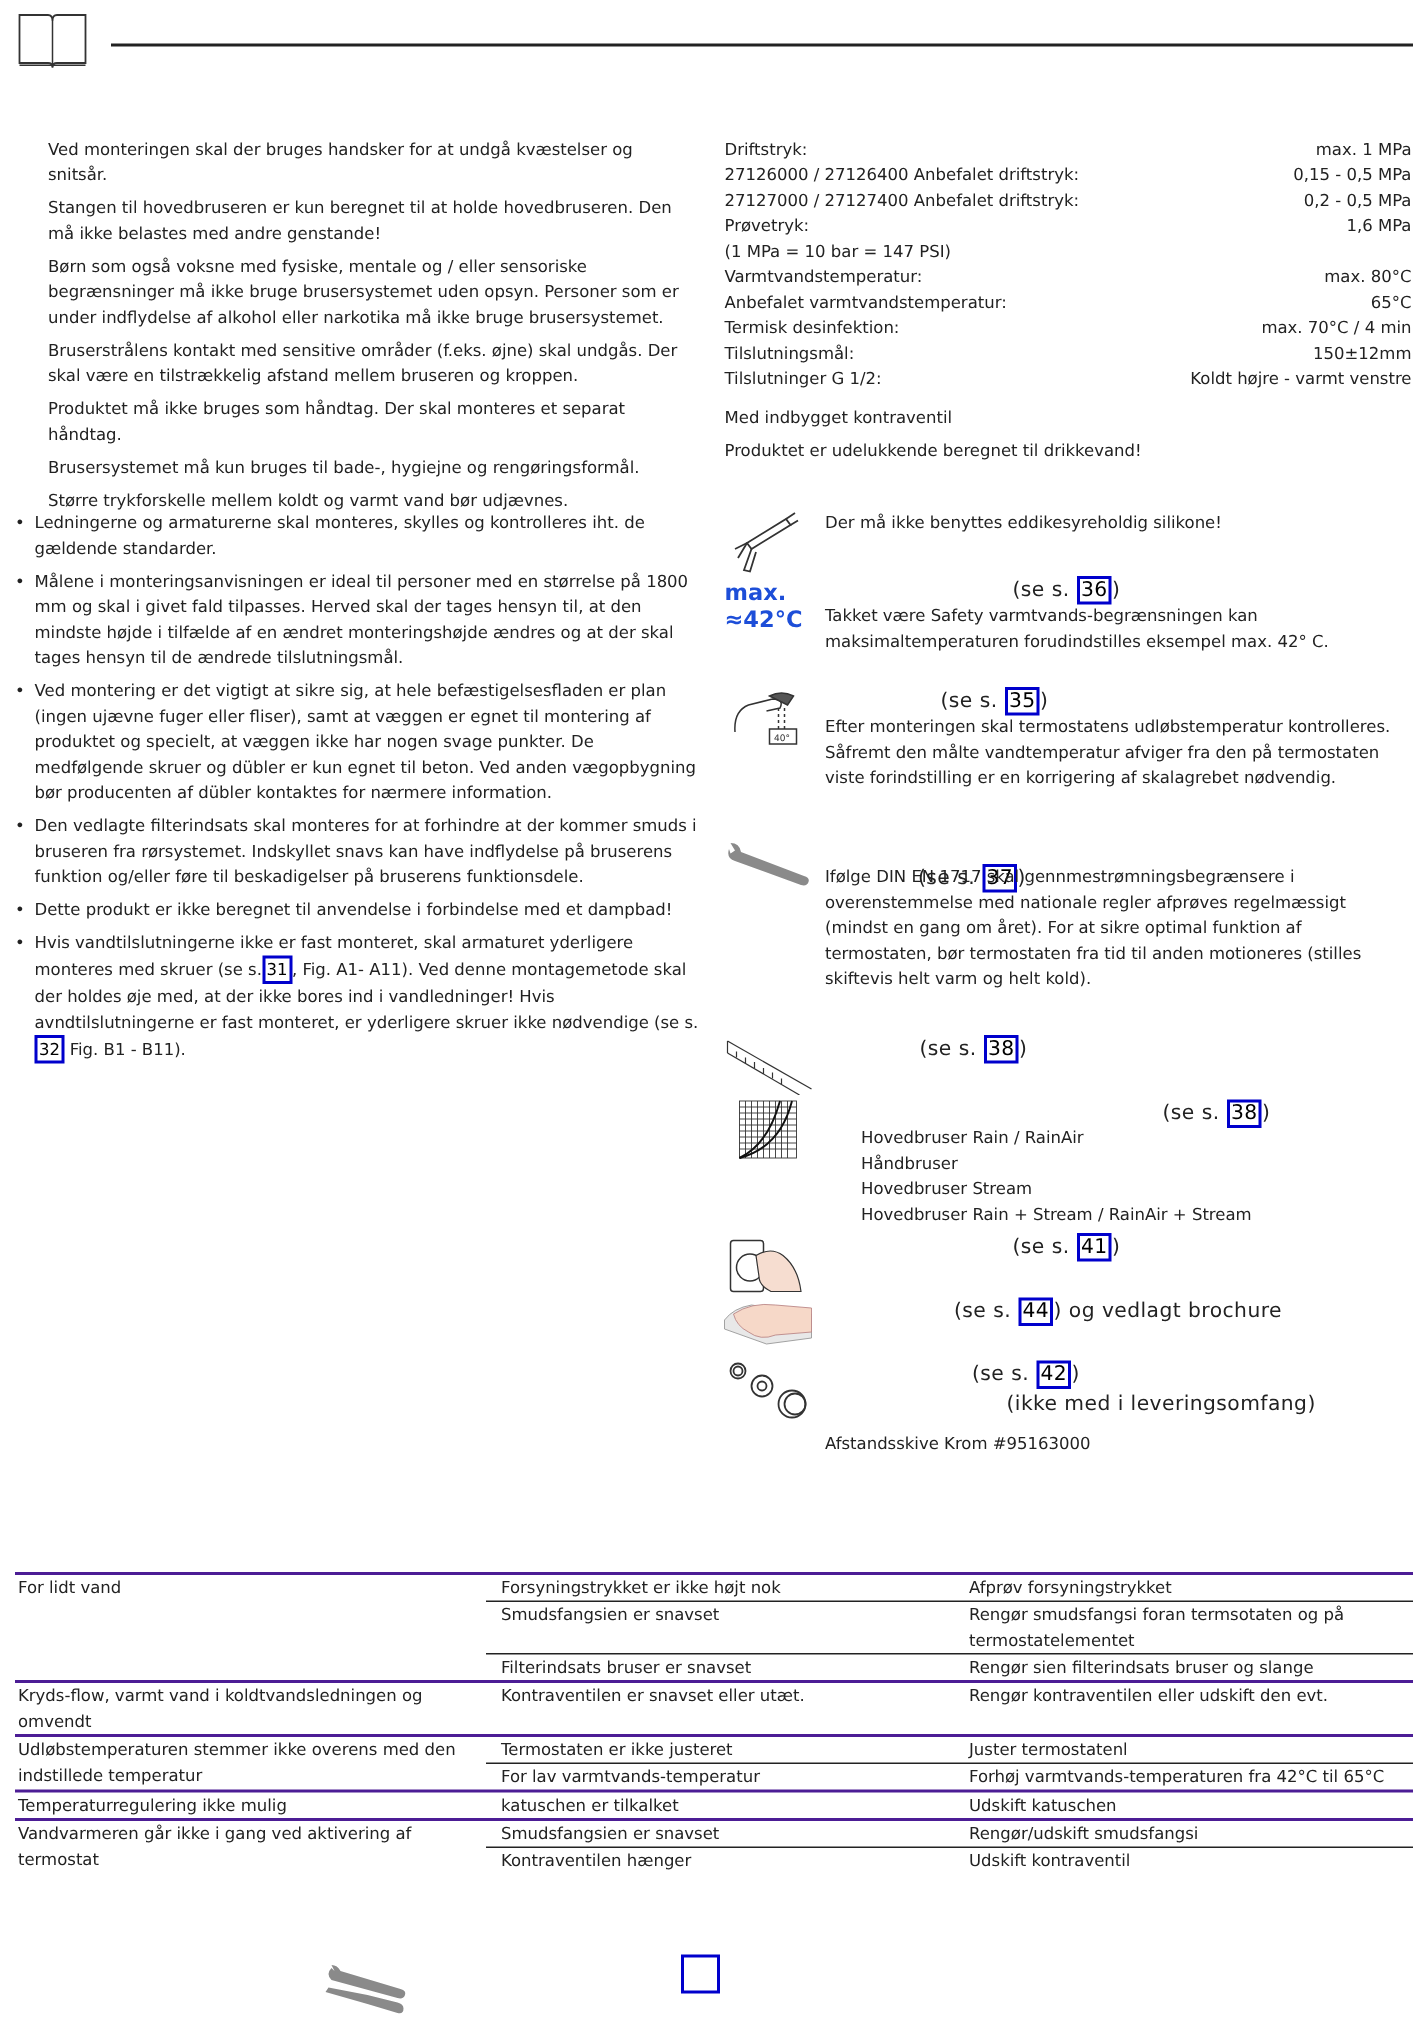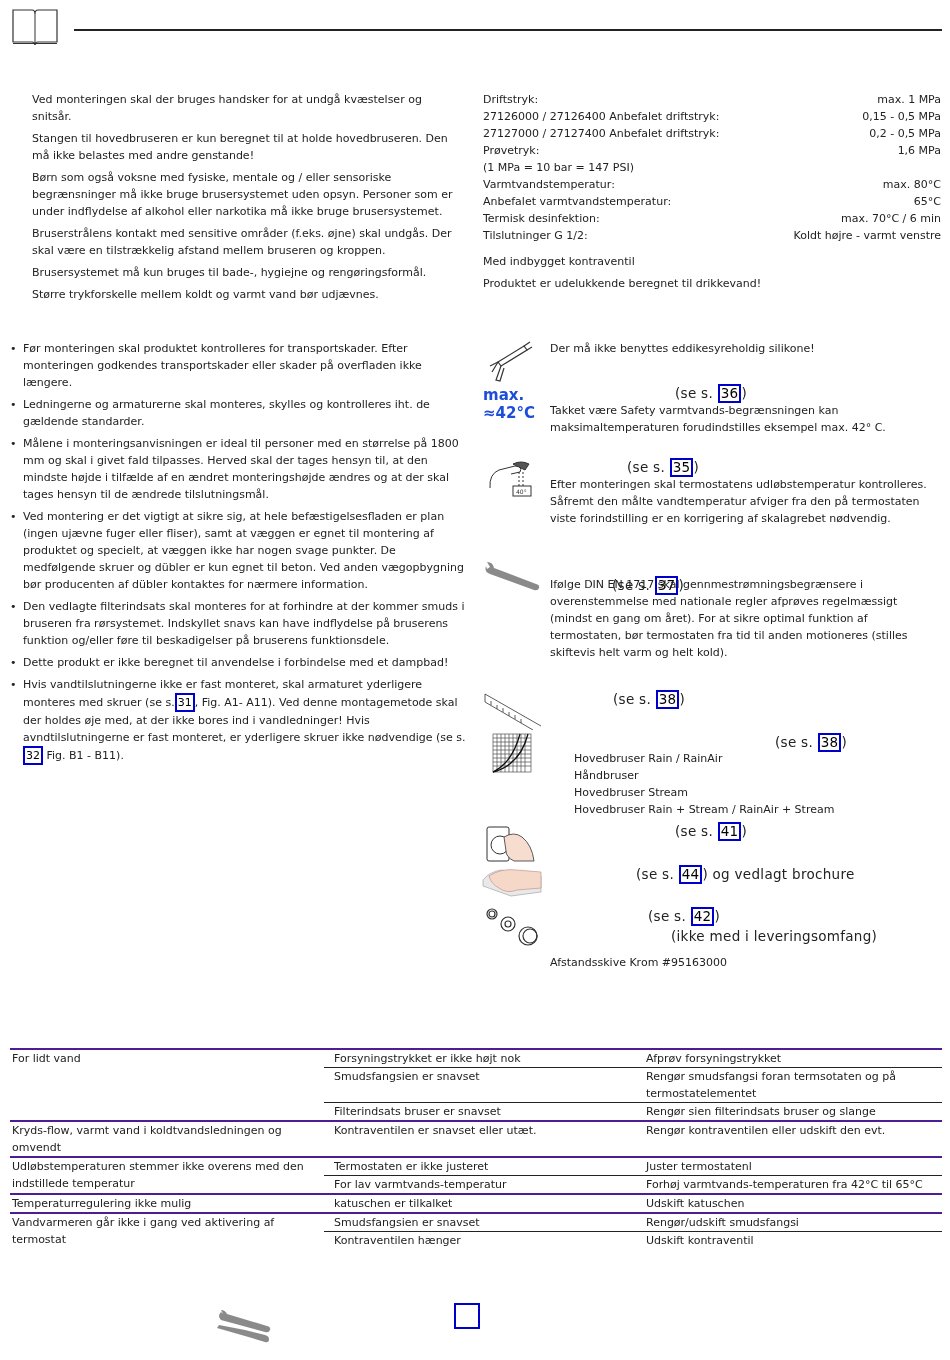--- a/index.html
+++ b/index.html
@@ -55,20 +55,21 @@
     <line x1="1" y1="35.5" x2="45" y2="35.5" stroke="#333" stroke-width="1"></line>
   </svg>
 </div>
 <div class="abs top-rule"></div>
 
 <div class="abs safety">
   <p class="para">Ved monteringen skal der bruges handsker for at undgå kvæstelser og snitsår.</p>
   <p class="para">Stangen til hovedbruseren er kun beregnet til at holde hovedbruseren. Den må ikke belastes med andre genstande!</p>
   <p class="para">Børn som også voksne med fysiske, mentale og / eller sensoriske begrænsninger må ikke bruge brusersystemet uden opsyn. Personer som er under indflydelse af alkohol eller narkotika må ikke bruge brusersystemet.</p>
   <p class="para">Bruserstrålens kontakt med sensitive områder (f.eks. øjne) skal undgås. Der skal være en tilstrækkelig afstand mellem bruseren og kroppen.</p>
+  <p class="para">Produktet må ikke bruges som håndtag. Der skal monteres et separat håndtag.</p>
   <p class="para">Brusersystemet må kun bruges til bade-, hygiejne og rengøringsformål.</p>
   <p class="para">Større trykforskelle mellem koldt og varmt vand bør udjævnes.</p>
 </div>
 
 <div class="abs tech">
   <div class="tech-row">
       <span>Driftstryk:</span>
       <span class="val">max. 1 MPa</span>
     </div>
   <div class="tech-row">
@@ -90,32 +91,35 @@
   <div class="tech-row">
       <span>Varmtvandstemperatur:</span>
       <span class="val">max. 80°C</span>
     </div>
   <div class="tech-row">
       <span>Anbefalet varmtvandstemperatur:</span>
       <span class="val">65°C</span>
     </div>
   <div class="tech-row">
       <span>Termisk desinfektion:</span>
-      <span class="val">max. 70°C / 6 min</span>
+      <span class="val">max. 70°C / 4 min</span>
+    </div>
+  <div class="tech-row">
+      <span>Tilslutningsmål:</span>
+      <span class="val">150±12mm</span>
     </div>
   <div class="tech-row">
       <span>Tilslutninger G 1/2:</span>
       <span class="val">Koldt højre - varmt venstre</span>
     </div>
   <p class="para tech-note">Med indbygget kontraventil</p>
   <p class="para">Produktet er udelukkende beregnet til drikkevand!</p>
 </div>
 
 <ul class="abs bullets">
-  <li>Før monteringen skal produktet kontrolleres for transportskader. Efter monteringen godkendes transportskader eller skader på overfladen ikke længere.</li>
   <li>Ledningerne og armaturerne skal monteres, skylles og kontrolleres iht. de gældende standarder.</li>
   <li>Målene i monteringsanvisningen er ideal til personer med en størrelse på 1800 mm og skal i givet fald tilpasses. Herved skal der tages hensyn til, at den mindste højde i tilfælde af en ændret monteringshøjde ændres og at der skal tages hensyn til de ændrede tilslutningsmål.</li>
   <li>Ved montering er det vigtigt at sikre sig, at hele befæstigelsesfladen er plan (ingen ujævne fuger eller fliser), samt at væggen er egnet til montering af produktet og specielt, at væggen ikke har nogen svage punkter. De medfølgende skruer og dübler er kun egnet til beton. Ved anden vægopbygning bør producenten af dübler kontaktes for nærmere information.</li>
   <li>Den vedlagte filterindsats skal monteres for at forhindre at der kommer smuds i bruseren fra rørsystemet. Indskyllet snavs kan have indflydelse på bruserens funktion og/eller føre til beskadigelser på bruserens funktionsdele.</li>
   <li>Dette produkt er ikke beregnet til anvendelse i forbindelse med et dampbad!</li>
   <li><span>Hvis vandtilslutningerne ikke er fast monteret, skal armaturet yderligere monteres med skruer (se s.</span><span class="ref-box">31</span><span>, Fig. A1- A11). Ved denne montagemetode skal der holdes øje med, at der ikke bores ind i vandledninger! Hvis avndtilslutningerne er fast monteret, er yderligere skruer ikke nødvendige (se s. </span><span class="ref-box">32</span><span> Fig. B1 - B11).</span></li>
 </ul>
 
 <div class="abs icon-box" style="left:484px;top:340px;width:50px;height:45px;">
   <svg width="50" height="45" viewBox="0 0 50 45">

